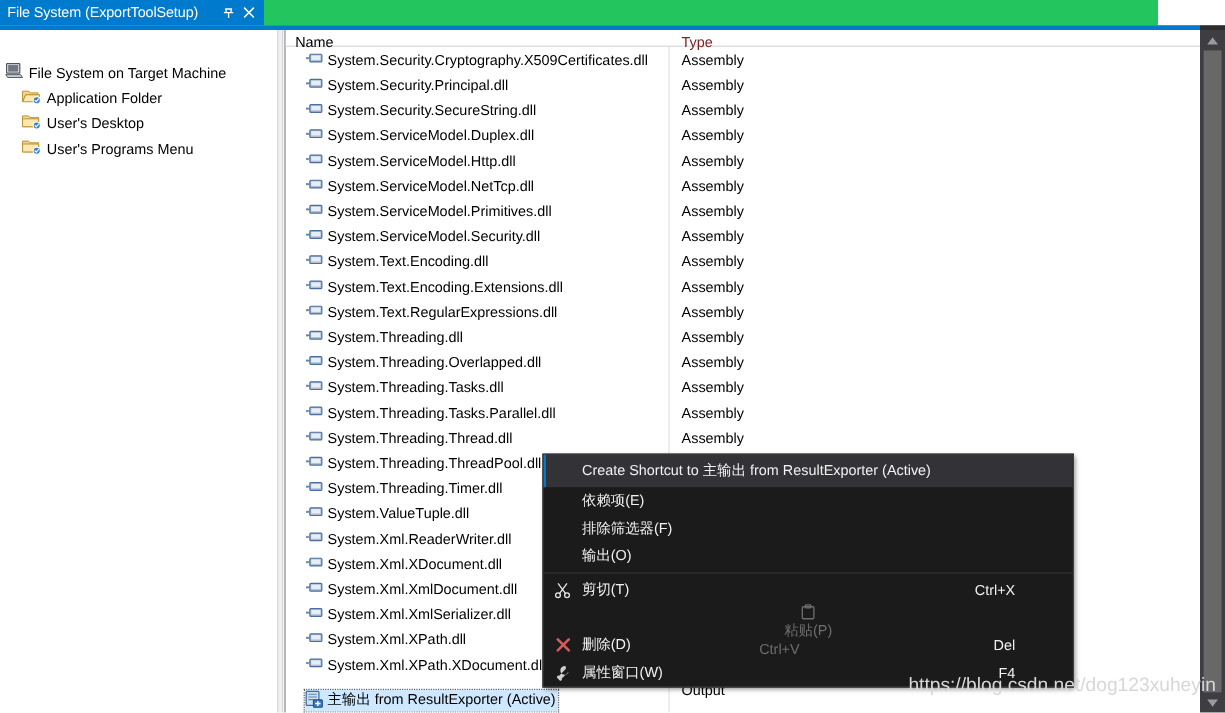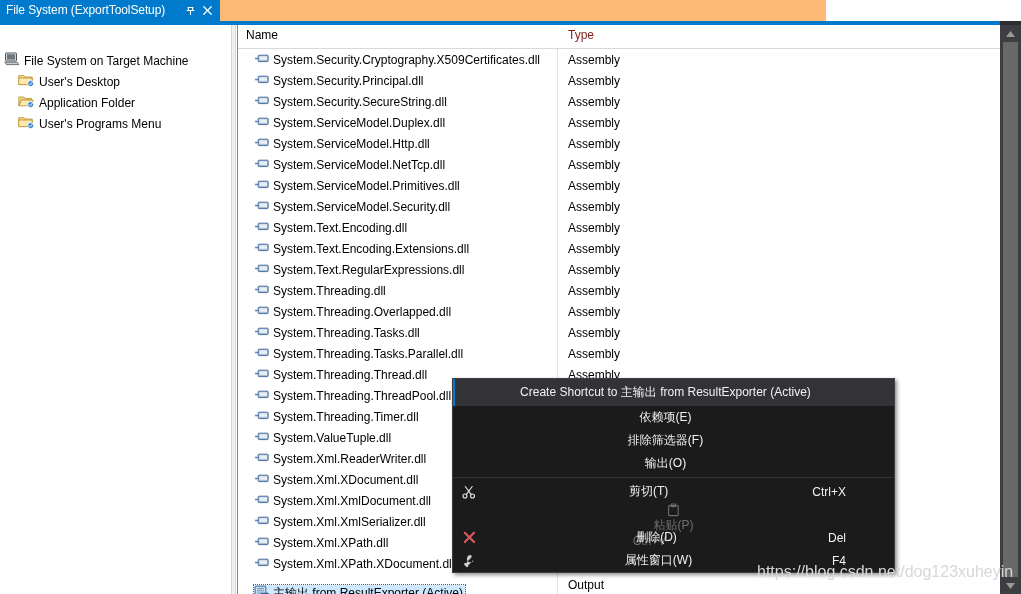--- a/index.html
+++ b/index.html
@@ -15,22 +15,22 @@
     overflow: hidden;
     background: #ffffff;
     font-size: 12px;
     color: #1e1e1e;
   }
 
   
   #tabstrip {
     position: absolute;
     left: 0; top: 0;
-    width: 826px; height: 21px;
-    background: #fdba74;
+    width: 965px; height: 21px;
+    background: #22c55e;
   }
   #tab-filesystem {
     position: absolute;
     left: 0; top: 0;
     height: 21px;
     width: 220px;
     background: #007acc;
     color: #ffffff;
     display: flex;
     align-items: center;
@@ -120,21 +120,21 @@
     left: 237px; top: 0;
     width: 763px;
     height: 569px;
     background: #ffffff;
     border-left: 1px solid #828790;
     box-sizing: border-box;
     overflow: hidden;
   }
   #list-header {
     position: relative;
-    height: 24px;
+    height: 14px;
     background: #ffffff;
     border-bottom: 1px solid #d9d9d9;
     box-sizing: border-box;
   }
   .col-name {
     position: absolute;
     left: 8px; top: 3px;
     font-size: 12px;
     color: #000;
   }
@@ -230,21 +230,20 @@
   }
   .menu-item {
     position: relative;
     display: flex;
     align-items: center;
     height: 23px;
     color: #f1f1f1;
     padding: 0;
     cursor: default;
     white-space: nowrap;
-    text-align: center;
   }
   .menu-item.highlighted {
     background: #333337;
     border-left: 2px solid #007acc;
   }
   .menu-item.highlighted .mi-label { padding-left: 30px; }
   .menu-item.disabled { color: #6d6d6d; flex-direction: column; }
   .mi-gutter {
     width: 32px;
     flex: none;
@@ -315,36 +314,36 @@
             <span class="tree-icon"><svg width="16" height="14" viewBox="0 0 16 14">
                 <rect x="1.5" y="1" width="11" height="8" rx="0.5" fill="#e9e9ea" stroke="#50565e" stroke-width="1"></rect>
                 <rect x="2.8" y="2.2" width="8.4" height="5.5" fill="#6f7781"></rect>
                 <path d="M0.8 10.2 H13.2 L14.8 12.6 H2.4 Z" fill="#c9ccd1" stroke="#50565e" stroke-width="0.8"></path>
               </svg></span>
             <span class="tree-label">File System on Target Machine</span>
           </div>
           <div class="tree-item">
             <span class="tree-indent"></span>
             <span class="tree-icon"><svg width="17" height="14" viewBox="0 0 17 14">
+                <path d="M0.8 3 H6 L7.2 4.4 H13.6 V6 H3.4 L0.8 11.8 Z" fill="#f6d48b" stroke="#b8902f" stroke-width="0.8"></path>
+                <path d="M3.4 6 H15.2 L12.8 11.8 H0.9 Z" fill="#fce8b0" stroke="#b8902f" stroke-width="0.8"></path>
+                <circle cx="12.6" cy="10.6" r="3" fill="#2f7fd0" stroke="#ffffff" stroke-width="0.9"></circle>
+                <path d="M11.2 10.6 L12.3 11.7 L14.1 9.4" stroke="#ffffff" stroke-width="1" fill="none" stroke-linecap="round"></path>
+              </svg></span>
+            <span class="tree-label">Application Folder</span>
+          </div>
+          <div class="tree-item">
+            <span class="tree-indent"></span>
+            <span class="tree-icon"><svg width="17" height="14" viewBox="0 0 17 14">
                 <path d="M0.8 2.6 H5.8 L7 4 H14.2 V11.6 H0.8 Z" fill="#f6d48b" stroke="#b8902f" stroke-width="0.8"></path>
                 <path d="M0.8 5 H14.2 V11.6 H0.8 Z" fill="#fce8b0" stroke="#b8902f" stroke-width="0.8"></path>
                 <circle cx="12.6" cy="10.6" r="3" fill="#2f7fd0" stroke="#ffffff" stroke-width="0.9"></circle>
                 <path d="M11.2 10.6 L12.3 11.7 L14.1 9.4" stroke="#ffffff" stroke-width="1" fill="none" stroke-linecap="round"></path>
               </svg></span>
             <span class="tree-label">User's Desktop</span>
-          </div>
-          <div class="tree-item">
-            <span class="tree-indent"></span>
-            <span class="tree-icon"><svg width="17" height="14" viewBox="0 0 17 14">
-                <path d="M0.8 3 H6 L7.2 4.4 H13.6 V6 H3.4 L0.8 11.8 Z" fill="#f6d48b" stroke="#b8902f" stroke-width="0.8"></path>
-                <path d="M3.4 6 H15.2 L12.8 11.8 H0.9 Z" fill="#fce8b0" stroke="#b8902f" stroke-width="0.8"></path>
-                <circle cx="12.6" cy="10.6" r="3" fill="#2f7fd0" stroke="#ffffff" stroke-width="0.9"></circle>
-                <path d="M11.2 10.6 L12.3 11.7 L14.1 9.4" stroke="#ffffff" stroke-width="1" fill="none" stroke-linecap="round"></path>
-              </svg></span>
-            <span class="tree-label">Application Folder</span>
           </div>
           <div class="tree-item">
             <span class="tree-indent"></span>
             <span class="tree-icon"><svg width="17" height="14" viewBox="0 0 17 14">
                 <path d="M0.8 2.6 H5.8 L7 4 H14.2 V11.6 H0.8 Z" fill="#f6d48b" stroke="#b8902f" stroke-width="0.8"></path>
                 <path d="M0.8 5 H14.2 V11.6 H0.8 Z" fill="#fce8b0" stroke="#b8902f" stroke-width="0.8"></path>
                 <circle cx="12.6" cy="10.6" r="3" fill="#2f7fd0" stroke="#ffffff" stroke-width="0.9"></circle>
                 <path d="M11.2 10.6 L12.3 11.7 L14.1 9.4" stroke="#ffffff" stroke-width="1" fill="none" stroke-linecap="round"></path>
               </svg></span>
             <span class="tree-label">User's Programs Menu</span>

